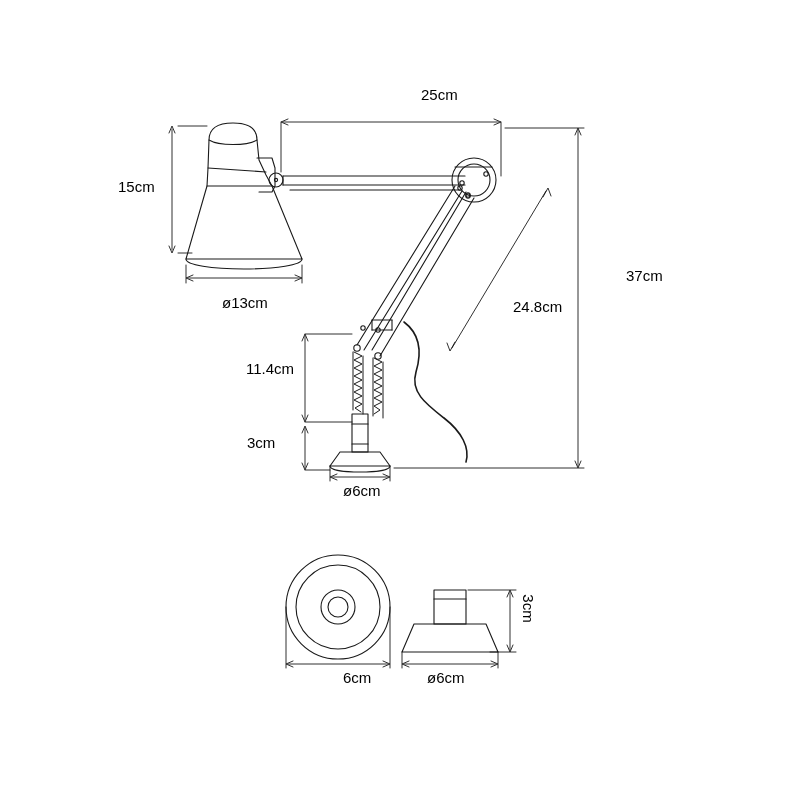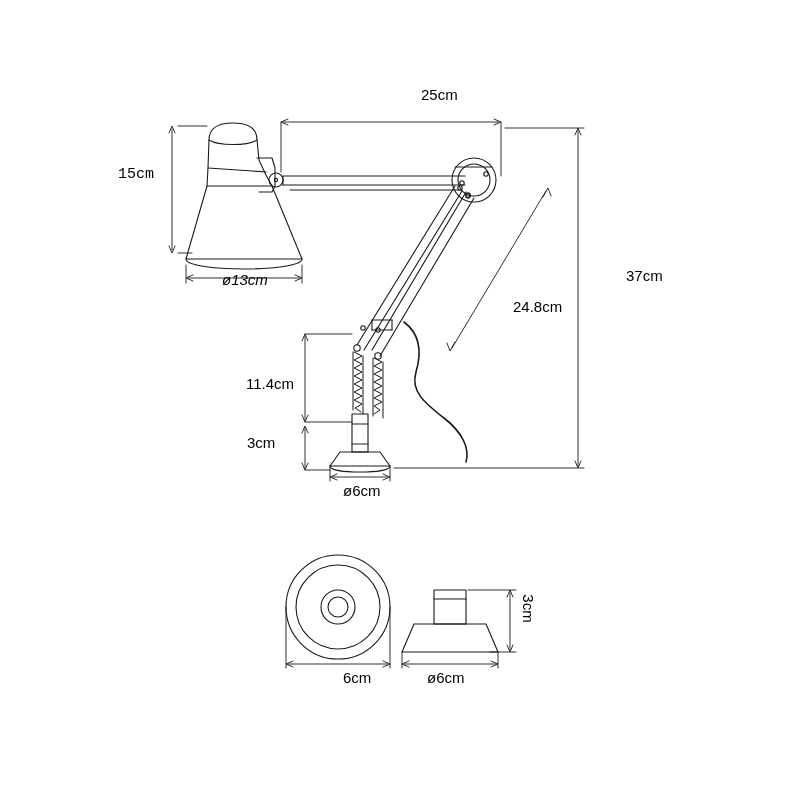--- a/index.html
+++ b/index.html
@@ -211,31 +211,31 @@
           <path d="M 507,597 L 510,590 L 513,597"></path>
           <path d="M 507,645 L 510,652 L 513,645"></path>
           <line x1="468" y1="590" x2="516" y2="590"></line>
           <line x1="490" y1="652" x2="516" y2="652"></line>
         </g>
       </g>
 
     </g>
   </svg>
 
-  <div class="dim-label" style="left:118px; top:167px;font-family:Liberation Mono, monospace;">15cm</div>
-
-  <div class="dim-label" style="left:222px; top:272px;font-style:italic;">ø13cm</div>
+  <div class="dim-label" style="left:118px; top:179px;">15cm</div>
+
+  <div class="dim-label" style="left:222px; top:295px;">ø13cm</div>
 
   <div class="dim-label" style="left:377px; top:87px;margin-left:44px;">25cm</div>
 
   <div class="dim-label" style="left:513px; top:267px;margin-top:32px;">24.8cm</div>
 
   <div class="dim-label" style="left:598px; top:268px;margin-left:28px;">37cm</div>
 
-  <div class="dim-label" style="left:246px; top:376px;text-align:center;">11.4cm</div>
+  <div class="dim-label" style="left:246px; top:361px;text-align:center;">11.4cm</div>
 
   <div class="dim-label" style="left:247px; top:435px;">3cm</div>
 
   <div class="dim-label" style="left:343px; top:483px;">ø6cm</div>
 
   <div class="dim-label" style="left:337px; top:670px;margin-left:6px;">6cm</div>
 
   <div class="dim-label" style="left:427px; top:670px;">ø6cm</div>
 
   <div class="dim-label rot" style="left:514px; top:601px; transform: rotate(90deg);">3cm</div>

